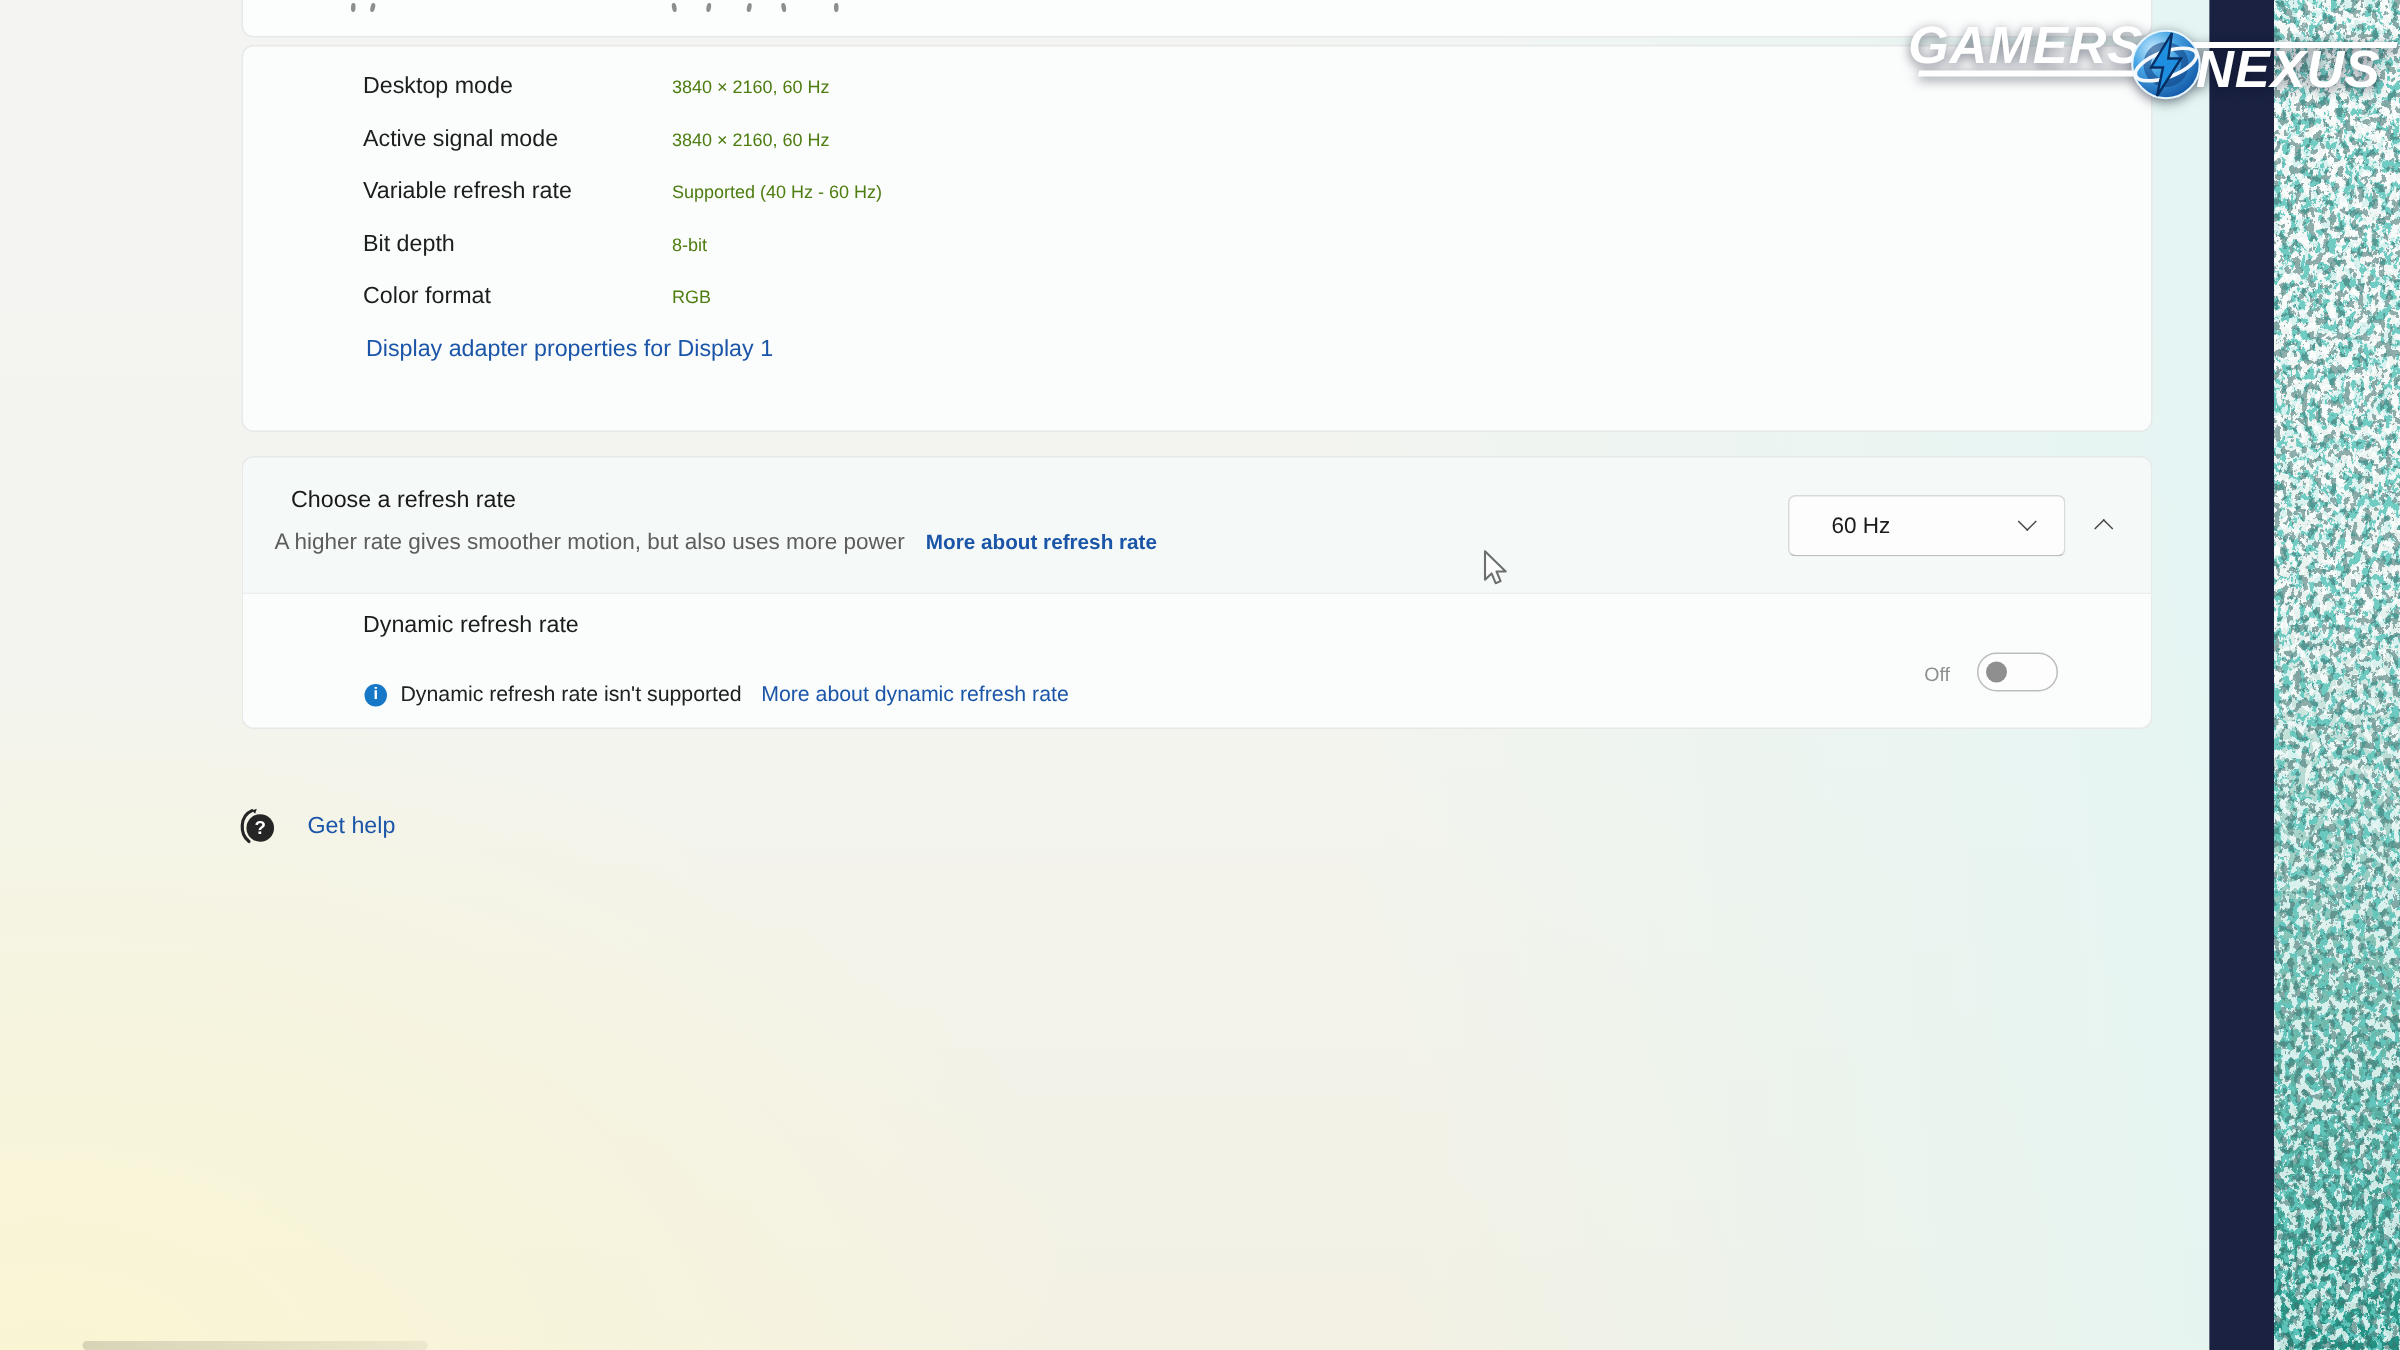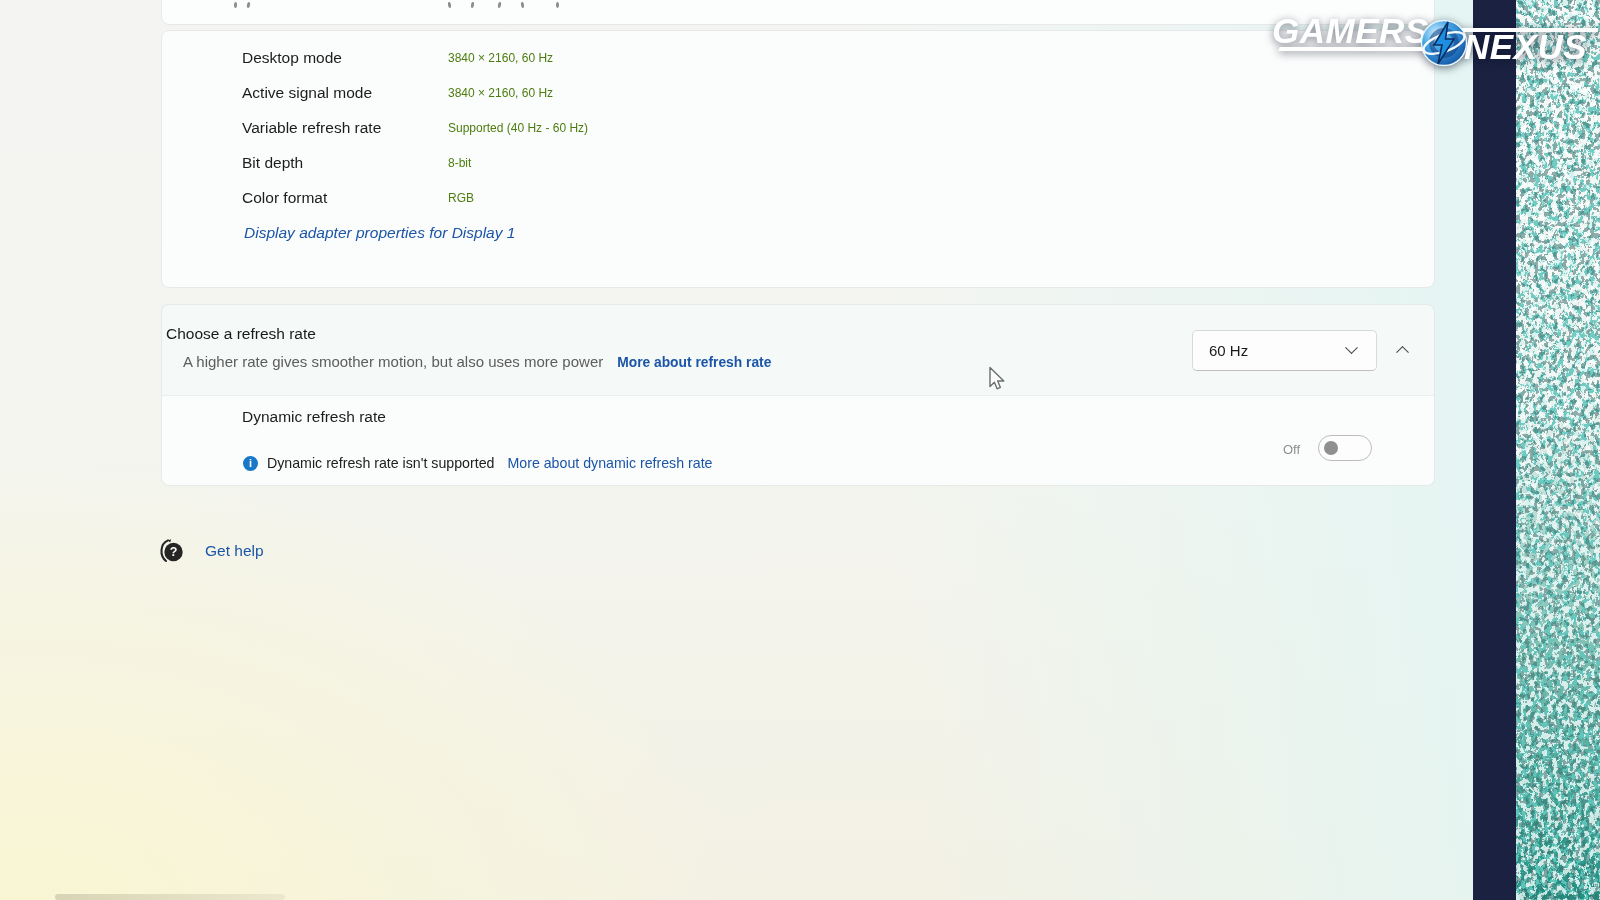--- a/index.html
+++ b/index.html
@@ -22,37 +22,37 @@
     position:absolute; left:161px; width:1274px;
     background:#fbfcfc; border:1px solid #e7e9e8; border-radius:8px;
   }
   .card-clipped { top:-32px; height:57px; background:#fcfdfd; }
   .frag { position:absolute; width:3px; height:6px; background:#8e8e8e; border-radius:45%; top:33px; }
 
   .card-info { top:30px; height:258px; padding-top:9px; }
   .info-row { display:flex; align-items:center; height:35px; padding-left:80px; }
   .info-label { width:206px; font-size:15.5px; color:#1d1d1d; }
   .info-value { font-size:12px; color:#4d7c0f; }
-  .adapter-link-row { display:flex; align-items:center; height:36px; padding-left:82px;font-style:italic; }
+  .adapter-link-row { display:flex; align-items:center; height:36px; padding-left:82px; }
   .link { color:#1b55a8; text-decoration:none; cursor:pointer; }
 
   .card-rr-head {
     top:304px; height:92px; background:#f5f9f7;
     border-radius:8px 8px 0 0; border-bottom:1px solid #ebeeed;
   }
-  .rr-title { position:absolute; left:4px; top:20px; font-size:15.5px; color:#191919; }
+  .rr-title { position:absolute; left:32px; top:20px; font-size:15.5px; color:#191919; }
   .rr-subrow { position:absolute; left:21px; top:48px; display:flex; gap:14px; align-items:baseline; }
   .rr-subtitle { font-size:15px; color:#5d5d5d; }
   .rr-morelink { font-size:13.8px; font-weight:bold; }
 
   .dropdown {
     position:absolute; left:1030px; top:25px; width:185px; height:41px;
     background:#fdfdfd; border:1px solid #d8dada; border-bottom-color:#bdbdbd;
     border-radius:5px; display:flex; align-items:center; justify-content:space-between;
-    padding:0 20px 0 16px; font-size:15px; color:#1b1b1b; cursor:pointer;
+    padding:0 20px 0 28px; font-size:15px; color:#1b1b1b; cursor:pointer;
   }
   .chev { display:inline-block; width:9px; height:9px;
           border-right:1.6px solid #474747; border-bottom:1.6px solid #474747; }
   .chev-down { transform:rotate(45deg) translate(-2px,-2px); }
   .expander-toggle { position:absolute; left:1228px; top:32px; width:24px; height:24px;
           display:flex; align-items:center; justify-content:center; cursor:pointer; }
   .chev-up { transform:rotate(-135deg) translate(-2px,-2px); }
 
   .card-rr-body { top:396px; height:90px; background:#fbfdfc; border-radius:0 0 8px 8px; border-top:none; }
   .dyn-title { position:absolute; left:80px; top:12px; font-size:15.5px; color:#1c1c1c; }

